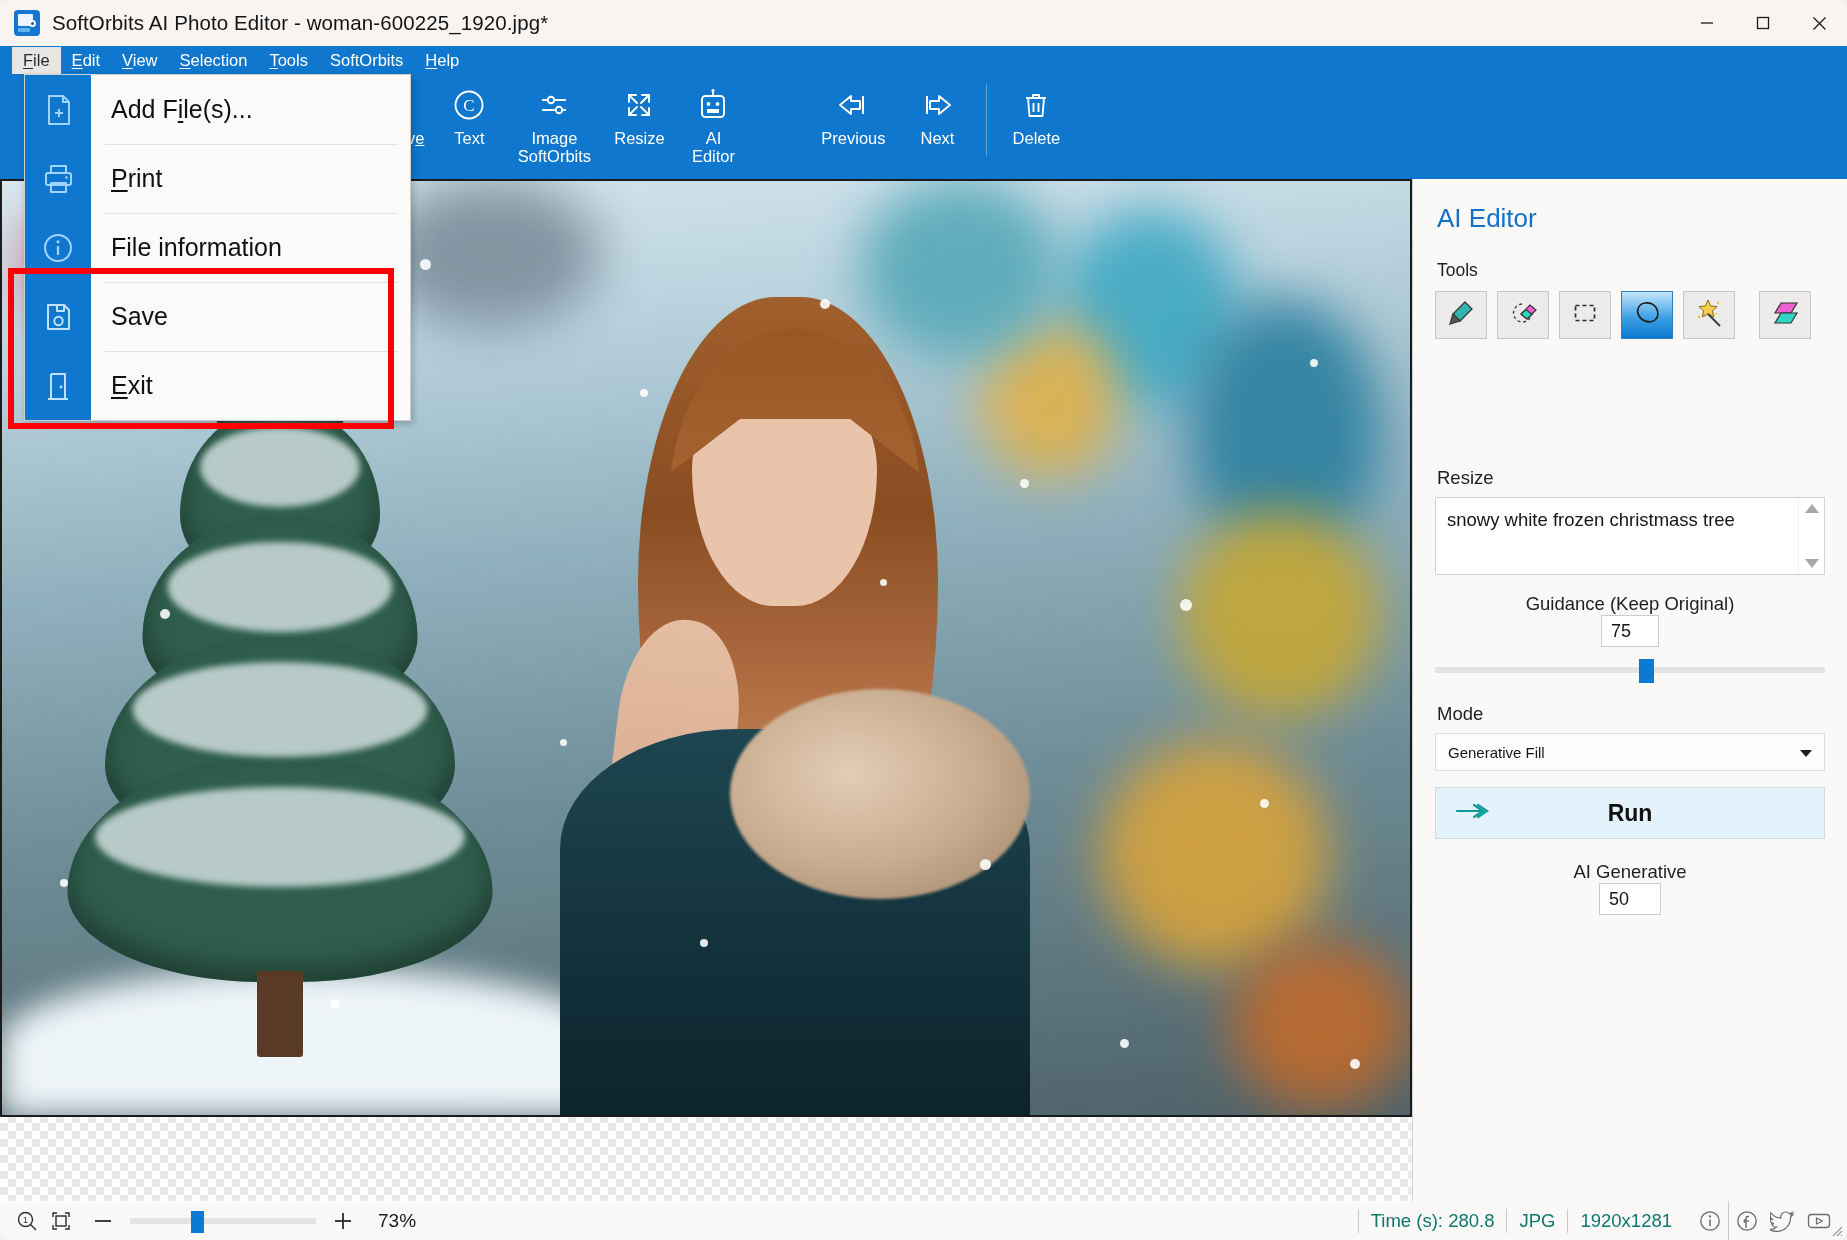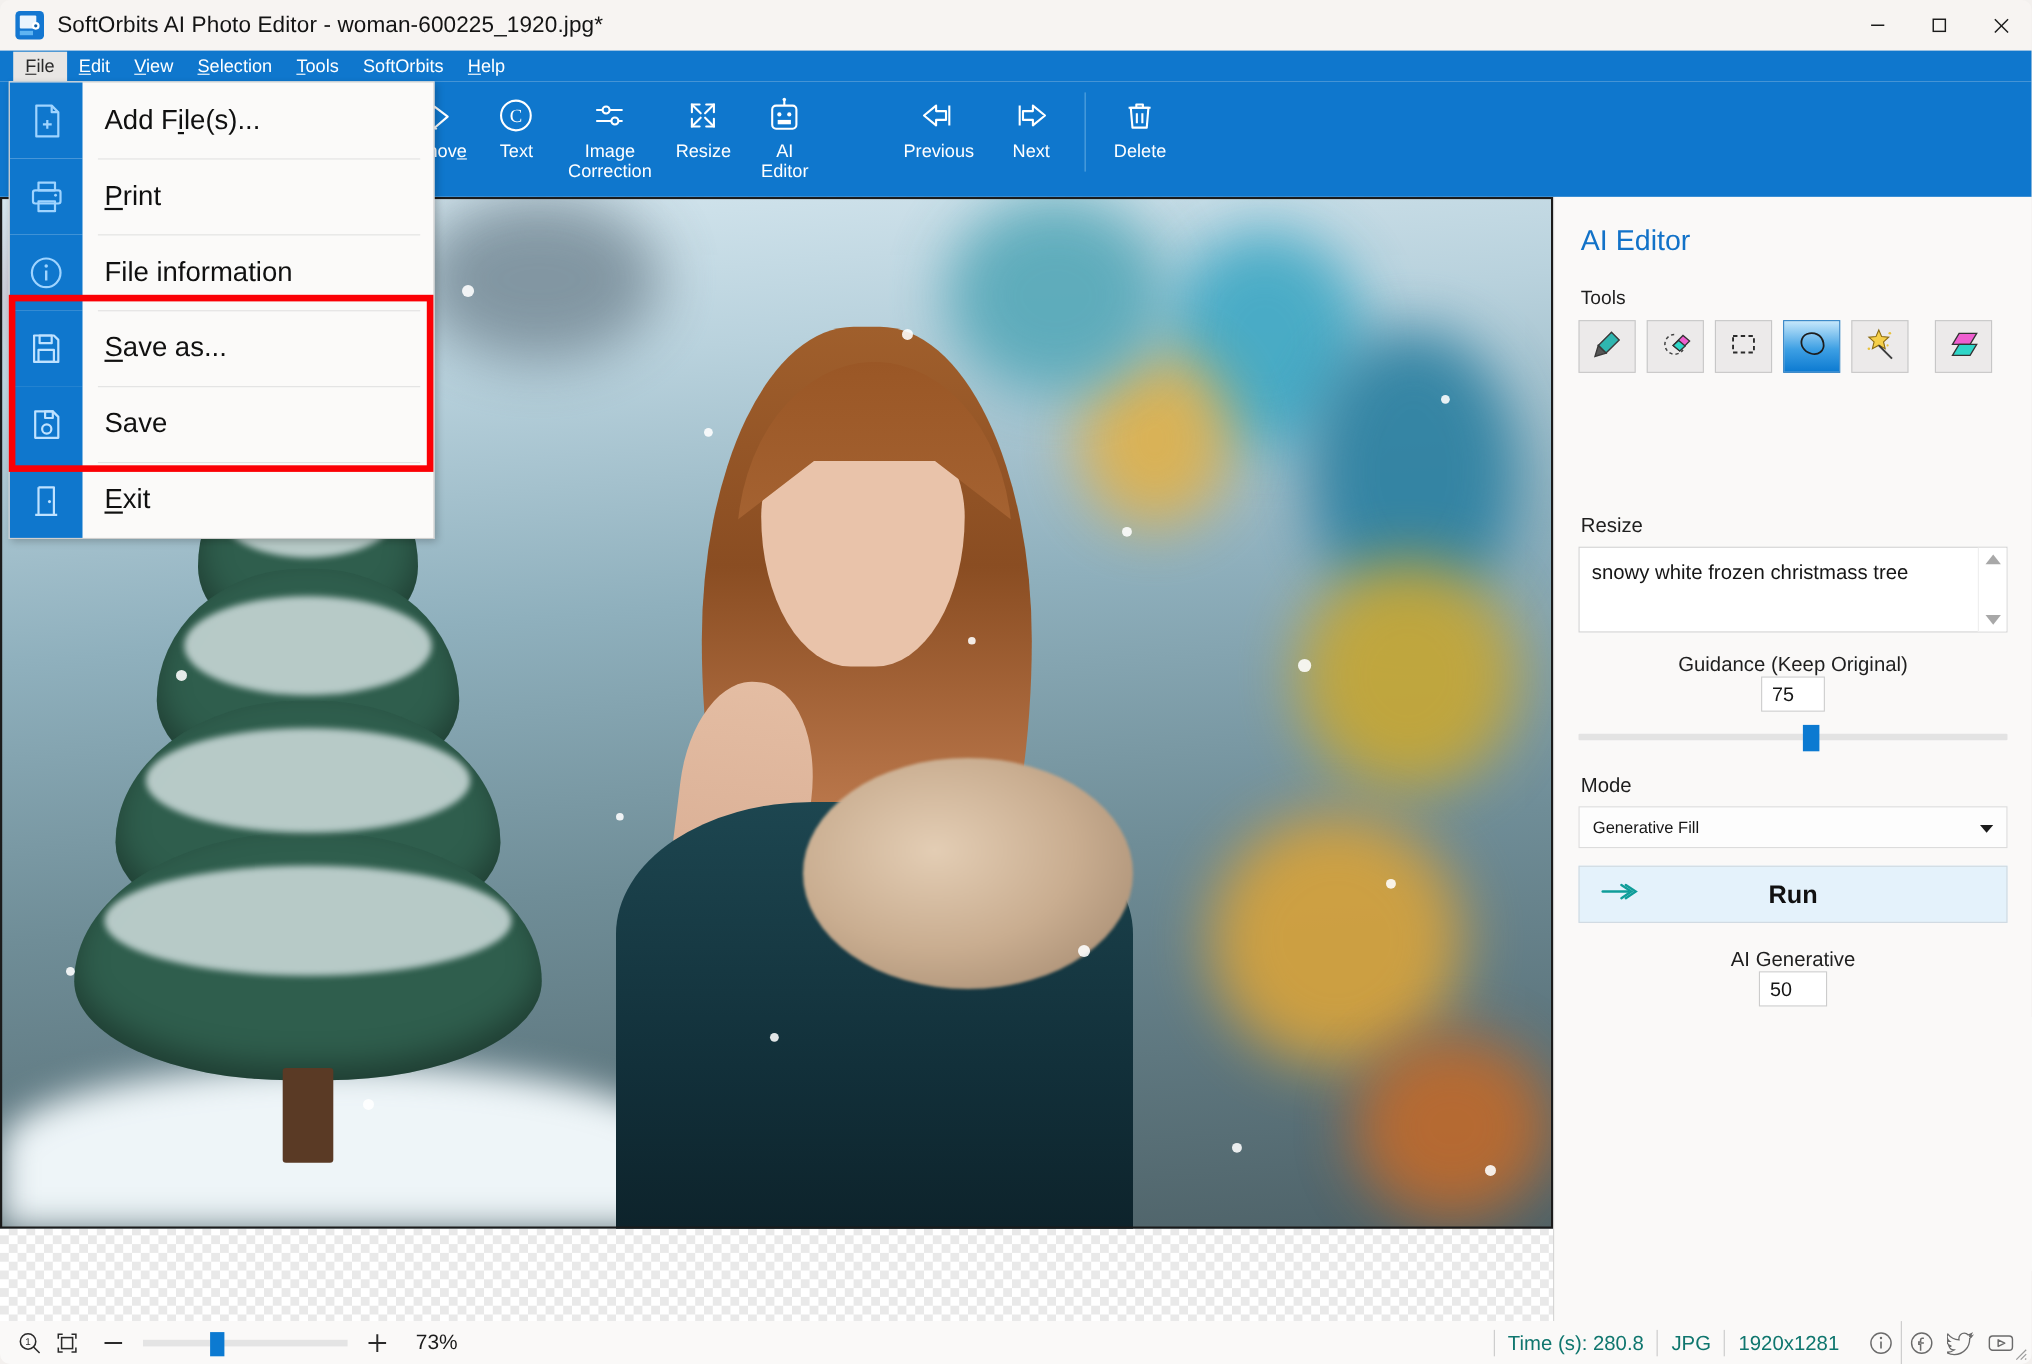--- a/index.html
+++ b/index.html
@@ -174,21 +174,21 @@
   .zoom-slider .ztrack{position:absolute;left:0;right:0;top:7px;height:6px;background:#e4e4e4;}
   .zoom-slider .zthumb{position:absolute;top:0;width:13px;height:22px;background:#0c7ad1;}
   .zoom-pct{font-size:19px;color:#1b1b1b;margin-left:18px;}
   .sb-right{position:absolute;right:10px;top:0;height:39px;display:flex;align-items:center;}
   .sb-cell{font-size:18.5px;color:#0f766e;padding:0 12px;border-left:1px solid #c9c9c9;height:24px;display:flex;align-items:center;white-space:nowrap;}
   .sb-social{width:36px;height:39px;display:flex;align-items:center;justify-content:center;cursor:default;}
   .sb-grip{position:absolute;right:4px;bottom:3px;width:14px;height:14px;}
 
   
   .dropdown{
-    position:absolute;left:8px;top:74px;width:385px;
+    position:absolute;left:24px;top:74px;width:385px;
     background:#fbfaf9;border:1px solid #cfcfcf;
     box-shadow:2px 3px 7px rgba(0,0,0,.22);z-index:40;
   }
   .dd-item{
     position:relative;height:69px;display:flex;align-items:center;cursor:default;box-sizing:border-box;
   }
   .dd-item + .dd-item .dd-sepline{
     position:absolute;left:80px;right:12px;top:0;height:1px;background:#e2e2e2;
   }
   .dd-ico{
@@ -275,21 +275,21 @@
         <svg width="40" height="40" viewBox="0 0 40 40">
             <g stroke="#fff" stroke-width="1.9" fill="none">
               <line x1="8" y1="15" x2="32" y2="15"></line>
               <line x1="8" y1="25" x2="32" y2="25"></line>
               <circle cx="17" cy="15" r="3.2" fill="#0f77cd"></circle>
               <circle cx="25" cy="25" r="3.2" fill="#0f77cd"></circle>
             </g>
           </svg>
       </div>
       <div class="tb-lbl">Image
-Correction</div>
+SoftOrbits</div>
     </div>
 
     <div class="tb-btn">
       <div class="tb-ico">
         <svg width="40" height="40" viewBox="0 0 40 40">
             <g stroke="#fff" stroke-width="1.9" fill="none" stroke-linecap="round">
               <path d="M10 17 V10 H17"></path>
               <path d="M10 10 L18 18"></path>
               <path d="M30 17 V10 H23"></path>
               <path d="M30 10 L22 18"></path>
@@ -648,33 +648,20 @@
       <div class="dd-ico">
         <svg width="40" height="40" viewBox="0 0 40 40">
             <circle cx="20" cy="20" r="13" fill="none" stroke="#9fd4ff" stroke-width="2"></circle>
             <circle cx="20" cy="13.8" r="1.6" fill="#9fd4ff"></circle>
             <line x1="20" y1="18" x2="20" y2="27" stroke="#9fd4ff" stroke-width="2.2"></line>
           </svg>
       </div>
       <div class="dd-lbl">File information</div>
     </div>
 
-    <div class="dd-item">
-      <div class="dd-sepline"></div>
-      <div class="dd-ico">
-        <svg width="40" height="40" viewBox="0 0 40 40">
-            <g fill="none" stroke="#bfe2ff" stroke-width="2" stroke-linejoin="round">
-              <path d="M9 8 H27 L31 12 V32 H9 Z"></path>
-              <rect x="14" y="8" width="11" height="7"></rect>
-              <rect x="13" y="21" width="14" height="11"></rect>
-            </g>
-          </svg>
-      </div>
-      <div class="dd-lbl"><u>S</u>ave as...</div>
-    </div>
 
     <div class="dd-item">
       <div class="dd-sepline"></div>
       <div class="dd-ico">
         <svg width="40" height="40" viewBox="0 0 40 40">
             <g fill="none" stroke="#bfe2ff" stroke-width="2" stroke-linejoin="round">
               <path d="M10 8 H26 L31 13 V32 H10 Z"></path>
               <path d="M19 8 H26 V14 H19 Z"></path>
               <circle cx="20.5" cy="24" r="4.2"></circle>
             </g>

